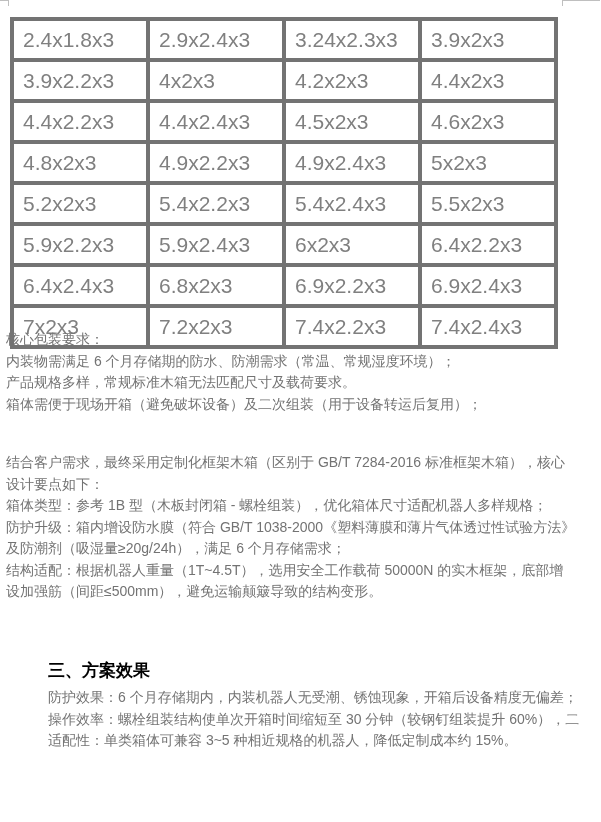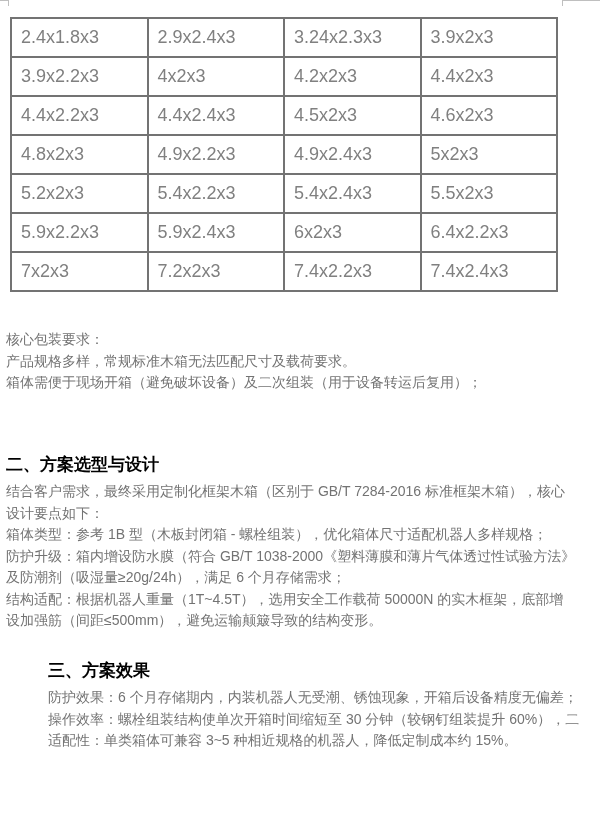--- a/index.html
+++ b/index.html
@@ -36,24 +36,24 @@
   
   table.dim-table {
     position: absolute;
     top: 17px;
     left: 10px;
     width: 548px;
     border-collapse: collapse;
     table-layout: fixed;
   }
   table.dim-table td {
-    border: 2px solid #737373;
+    border: 4px solid #737373;
     height: 37px;
     padding: 0 0 0 9px;
-    font-size: 18px;
+    font-size: 21px;
     color: #808080;
     vertical-align: middle;
     white-space: nowrap;
     overflow: hidden;
     margin-left: 6px;
   }
   
   .text-block {
     position: absolute;
     left: 6px;
@@ -115,36 +115,42 @@
       <td>5.4x2.4x3</td>
       <td>5.5x2x3</td>
     </tr>
     <tr>
       <td>5.9x2.2x3</td>
       <td>5.9x2.4x3</td>
       <td>6x2x3</td>
       <td>6.4x2.2x3</td>
     </tr>
     <tr>
+      <td>6.4x2.4x3</td>
+      <td>6.8x2x3</td>
+      <td>6.9x2.2x3</td>
+      <td>6.9x2.4x3</td>
+    </tr>
+    <tr>
       <td>7x2x3</td>
       <td>7.2x2x3</td>
       <td>7.4x2.2x3</td>
       <td>7.4x2.4x3</td>
     </tr>
   </tbody>
 </table>
 
 <div class="text-block req-block">
   <div class="line">核心包装要求：</div>
+  <div class="line">内装物需满足 6 个月存储期的防水、防潮需求（常温、常规湿度环境）；</div>
   <div class="line">产品规格多样，常规标准木箱无法匹配尺寸及载荷要求。</div>
   <div class="line">箱体需便于现场开箱（避免破坏设备）及二次组装（用于设备转运后复用）；</div>
 </div>
 
 <div class="text-block sec2-block">
-  <div class="section-heading">二、方案选型与设计</div>
   <div class="line">结合客户需求，最终采用定制化框架木箱（区别于 GB/T 7284-2016 标准框架木箱），核心</div>
   <div class="line">设计要点如下：</div>
   <div class="line">箱体类型：参考 1B 型（木板封闭箱 - 螺栓组装），优化箱体尺寸适配机器人多样规格；</div>
   <div class="line">防护升级：箱内增设防水膜（符合 GB/T 1038-2000《塑料薄膜和薄片气体透过性试验方法》</div>
   <div class="line">及防潮剂（吸湿量≥20g/24h），满足 6 个月存储需求；</div>
   <div class="line">结构适配：根据机器人重量（1T~4.5T），选用安全工作载荷 50000N 的实木框架，底部增</div>
   <div class="line">设加强筋（间距≤500mm），避免运输颠簸导致的结构变形。</div>
 </div>
 
 <div class="text-block sec3-block">

